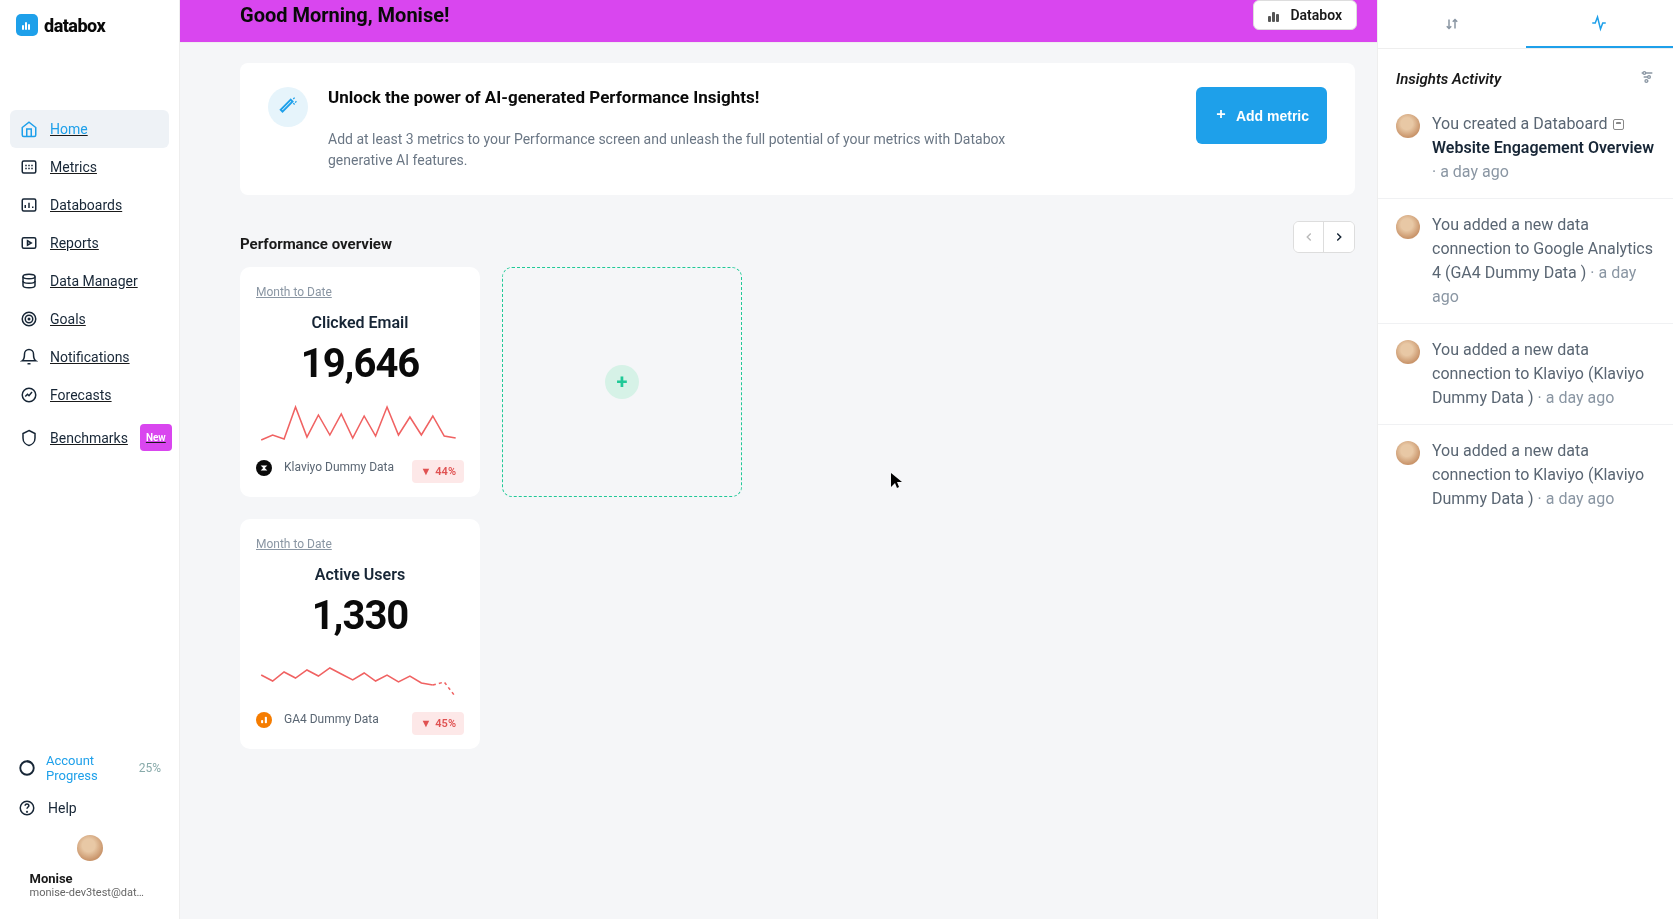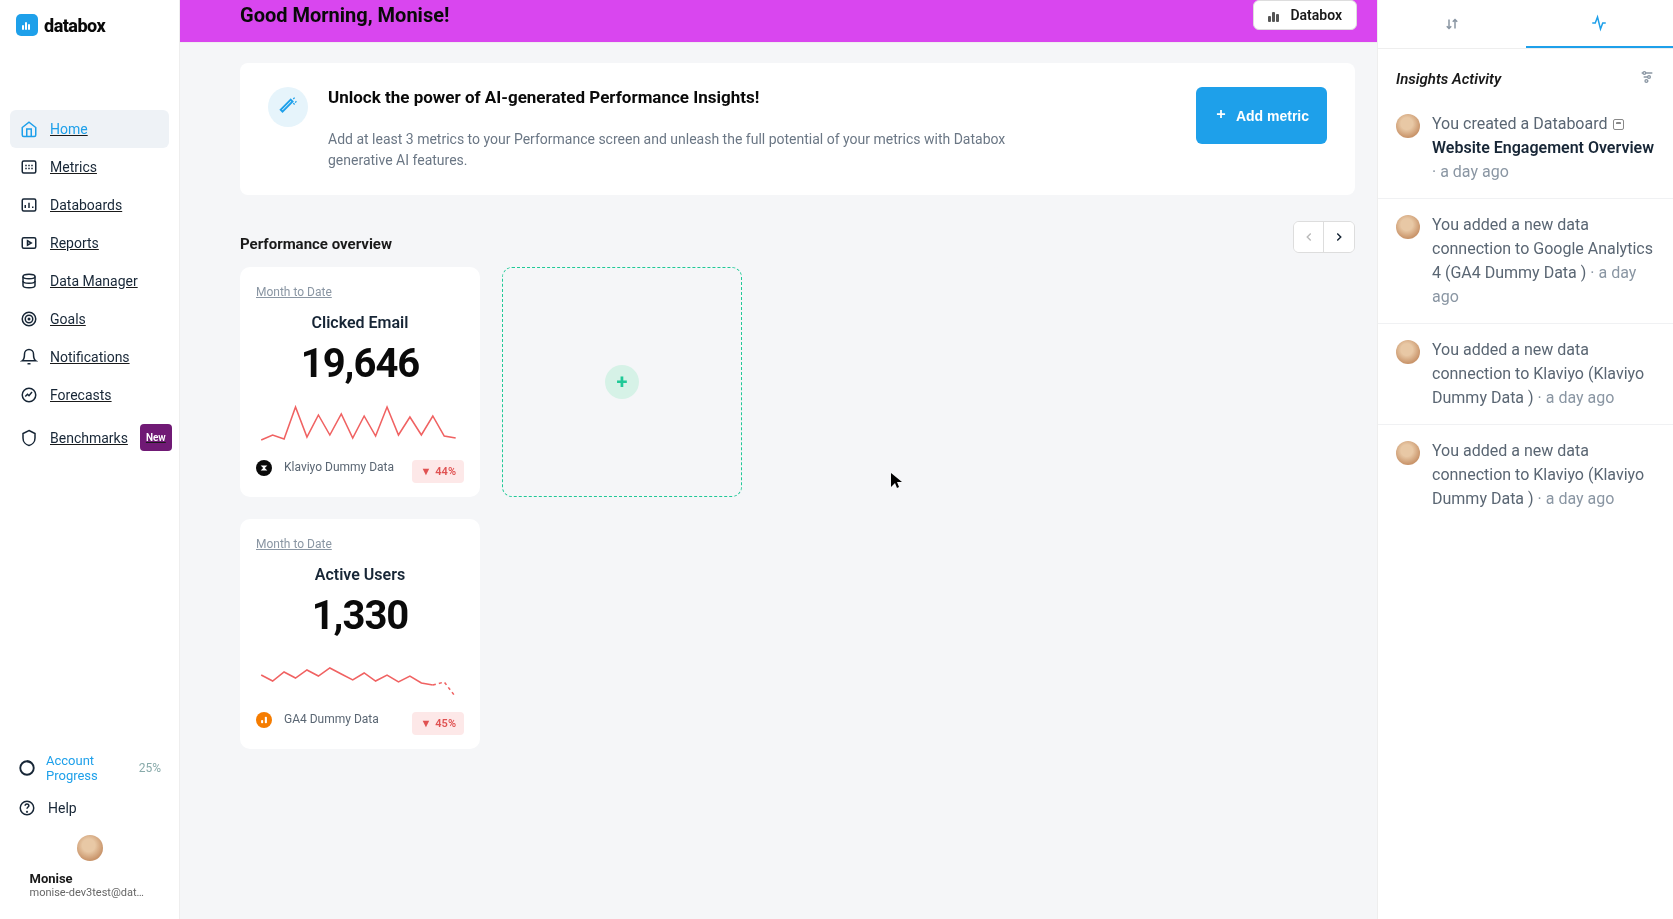--- a/index.html
+++ b/index.html
@@ -22,21 +22,21 @@
 .logo-icon { width: 22px; height: 22px; background: #1ea0ea; border-radius: 5px; display:flex; align-items:center; justify-content:center; }
 .logo-icon-inner { width: 10px; height: 10px; display:flex; gap:1px; align-items:flex-end; }
 .logo-bar { width:2px; background:#fff; border-radius:1px; }
 .logo-text { font-weight: 800; font-size: 18px; color:#0a0a0a; letter-spacing: -0.5px; }
 .nav { flex: 1; padding: 60px 10px 10px 10px; text-decoration: underline; }
 .nav-item { display: flex; align-items: center; gap: 12px; padding: 10px 10px; border-radius: 6px; color: #172636; cursor: pointer; font-size: 14px; }
 .nav-item.active { background: #eef2f6; color: #1ea0ea; }
 .nav-item.active .nav-icon svg { stroke: #1ea0ea; }
 .nav-icon { width: 18px; height: 18px; display:flex; align-items:center; justify-content:center; }
 .nav-icon svg { stroke: #172636; }
-.nav-badge { background: #701a75; color:#fff; font-size:10px; font-weight:600; padding:8px 6px; border-radius:4px; margin-left:auto; }
+.nav-badge { background: #d946ef; color:#fff; font-size:10px; font-weight:600; padding:8px 6px; border-radius:4px; margin-left:auto; }
 .sidebar-bottom { padding: 10px 14px; }
 .account-progress { display:flex; align-items:center; gap:10px; color:#1ea0ea; font-size:13px; padding:8px 4px; cursor:pointer; }
 .account-progress .pct { color:#8aa; font-size:12px; }
 .help-item { display:flex; align-items:center; gap:12px; color:#172636; padding:8px 4px; cursor:pointer; font-size:14px; }
 .user-row { display:flex; align-items:center; gap:10px; padding:10px 4px;flex-direction:column; }
 .avatar { width:26px; height:26px; border-radius:50%; background:#d9b38c; background-image: radial-gradient(circle at 45% 40%, #e8c8a5 30%, #c9956b 70%); }
 .user-info { display:flex; flex-direction:column; overflow:hidden; }
 .user-name { font-weight:700; font-size:13px; }
 .user-email { font-size:11px; color:#666; white-space:nowrap; overflow:hidden; text-overflow:ellipsis; max-width:120px; }
 

